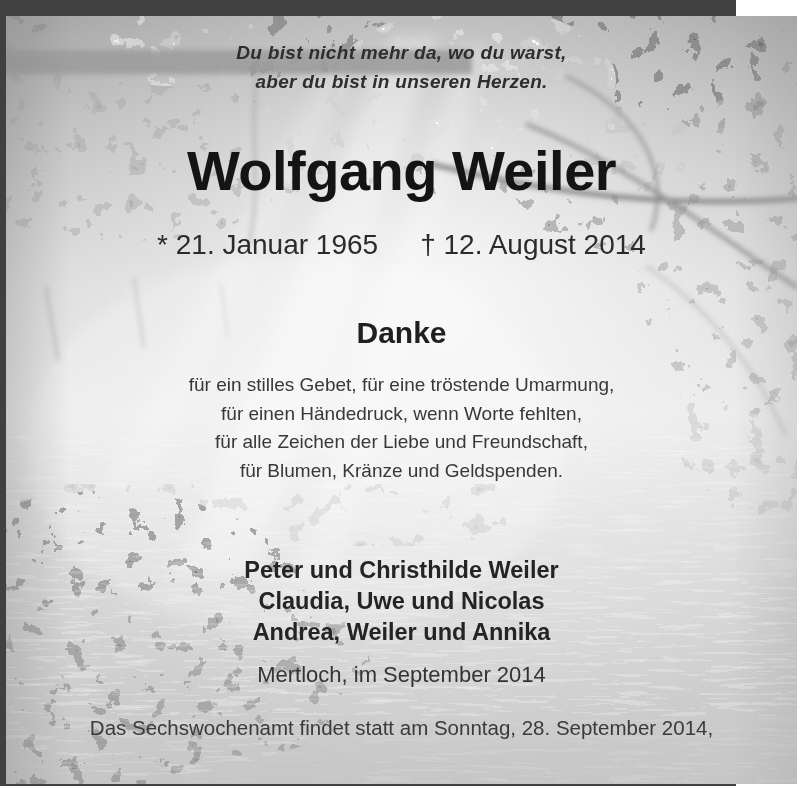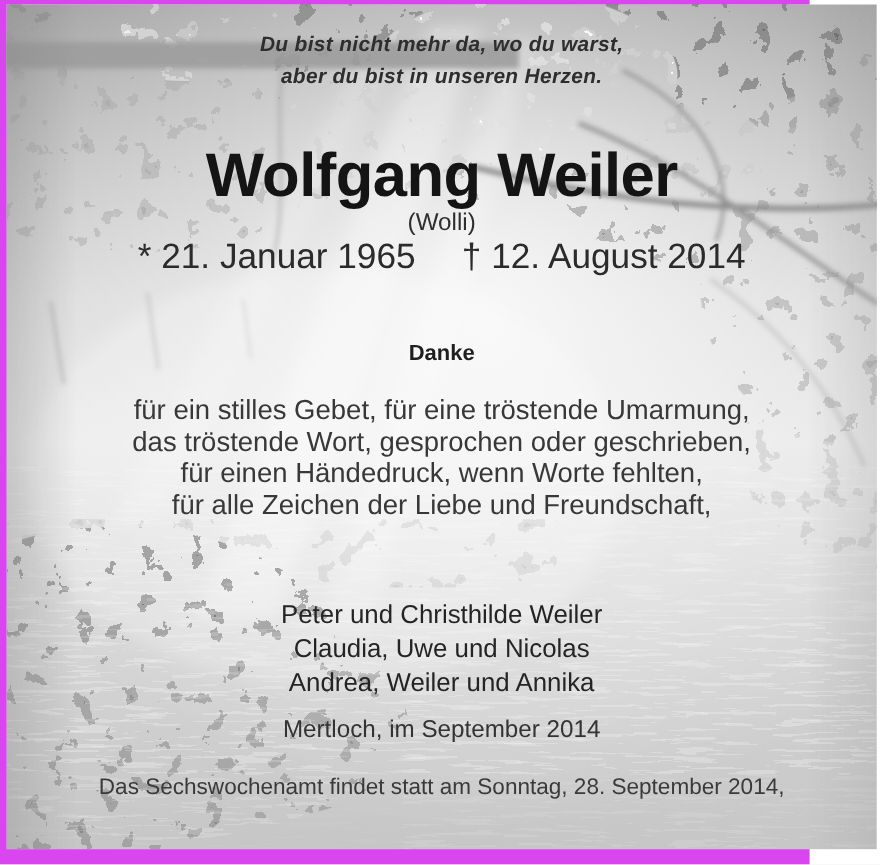--- a/index.html
+++ b/index.html
@@ -1,36 +1,36 @@
 <!DOCTYPE html>
 <html><head>
 <meta charset="utf-8">
 <style>
   html,body{margin:0;padding:0;background:#ffffff;}
   .frame{
     width:736px;height:786px;box-sizing:border-box;
-    background:#d946ef;
-    padding:4px 3px 10px 6px;
+    background:#404040;
+    padding:16px 3px 10px 6px;
     position:relative;
     font-family:"Liberation Sans","DejaVu Sans",sans-serif;
   }
   .photo{
     position:relative;width:791px;height:768px;overflow:hidden;background:#cfcfcf;
   }
   .photo svg{position:absolute;inset:0;display:block;}
   .overlay{position:absolute;inset:0;text-align:center;}
   .block{position:absolute;left:0;right:0;}
   .epitaph{top:22px;font-size:19px;line-height:29px;font-style:italic;font-weight:600;color:#2e2e2e;letter-spacing:.3px;}
   .name{top:130px;font-size:56px;line-height:50px;font-weight:700;color:#141414;letter-spacing:-.5px;}
   .nickname{top:184px;font-size:22px;line-height:28px;color:#2e2e2e;}
-  .dates{top:214px;font-size:32px;line-height:30px;color:#2b2b2b;}
+  .dates{top:214px;font-size:28px;line-height:30px;color:#2b2b2b;}
   .dates .gap{display:inline-block;width:42px;}
-  .danke{top:299px;font-size:20px;line-height:36px;font-weight:700;color:#1f1f1f;}
-  .thanks{top:355px;font-size:25px;line-height:28.5px;color:#383838;}
-  .family{top:539px;font-size:23.5px;line-height:31px;font-weight:400;color:#242424;}
+  .danke{top:299px;font-size:30px;line-height:36px;font-weight:700;color:#1f1f1f;}
+  .thanks{top:355px;font-size:19px;line-height:28.5px;color:#383838;}
+  .family{top:539px;font-size:23.5px;line-height:31px;font-weight:700;color:#242424;}
   .placedate{top:645px;font-size:22px;line-height:28px;color:#333333;}
   .service{top:699px;font-size:20.5px;line-height:25.5px;color:#3a3a3a;}
 </style>
 </head>
 <body>
 
 <div class="frame">
   <div class="photo">
 
     <svg viewBox="0 0 791 768" width="791" height="768" preserveAspectRatio="none" aria-hidden="true">
@@ -141,33 +141,32 @@
 
     <div class="overlay">
 
       <div class="block epitaph">
         <div>Du bist nicht mehr da, wo du warst,</div>
         <div>aber du bist in unseren Herzen.</div>
       </div>
 
       <div class="block name">Wolfgang Weiler</div>
 
-      <div class="block nickname">(Wolli)</div>
 
       <div class="block dates">
         <span>* 21. Januar 1965</span><span class="gap"></span><span>† 12. August 2014</span>
       </div>
 
       <div class="block danke">Danke</div>
 
       <div class="block thanks">
         <div>für ein stilles Gebet, für eine tröstende Umarmung,</div>
-        <div>das tröstende Wort, gesprochen oder geschrieben,</div>
         <div>für einen Händedruck, wenn Worte fehlten,</div>
         <div>für alle Zeichen der Liebe und Freundschaft,</div>
+        <div>für Blumen, Kränze und Geldspenden.</div>
       </div>
 
       <div class="block family">
         <div>Peter und Christhilde Weiler</div>
         <div>Claudia, Uwe und Nicolas</div>
         <div>Andrea, Weiler und Annika</div>
       </div>
 
       <div class="block placedate">Mertloch, im September 2014</div>
 

